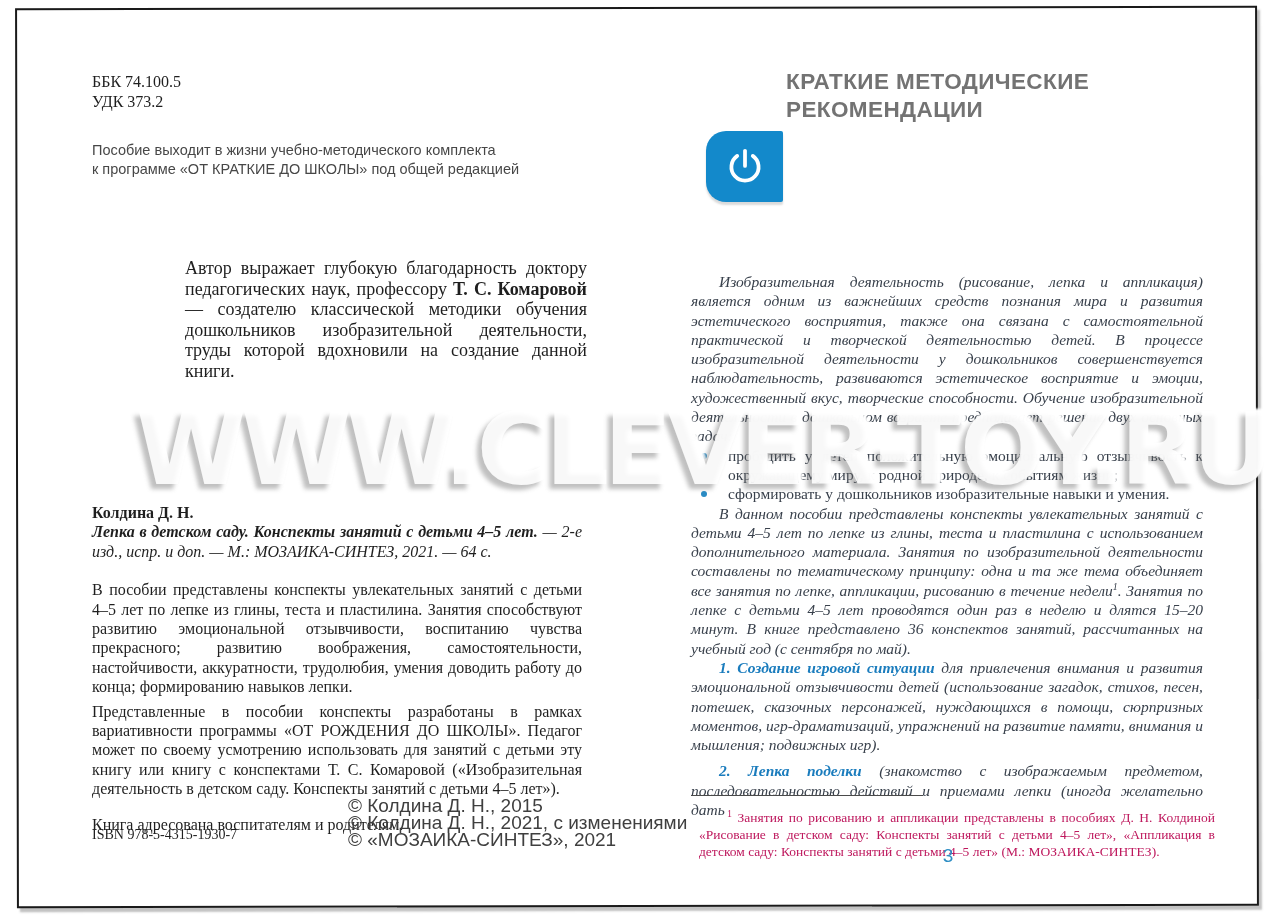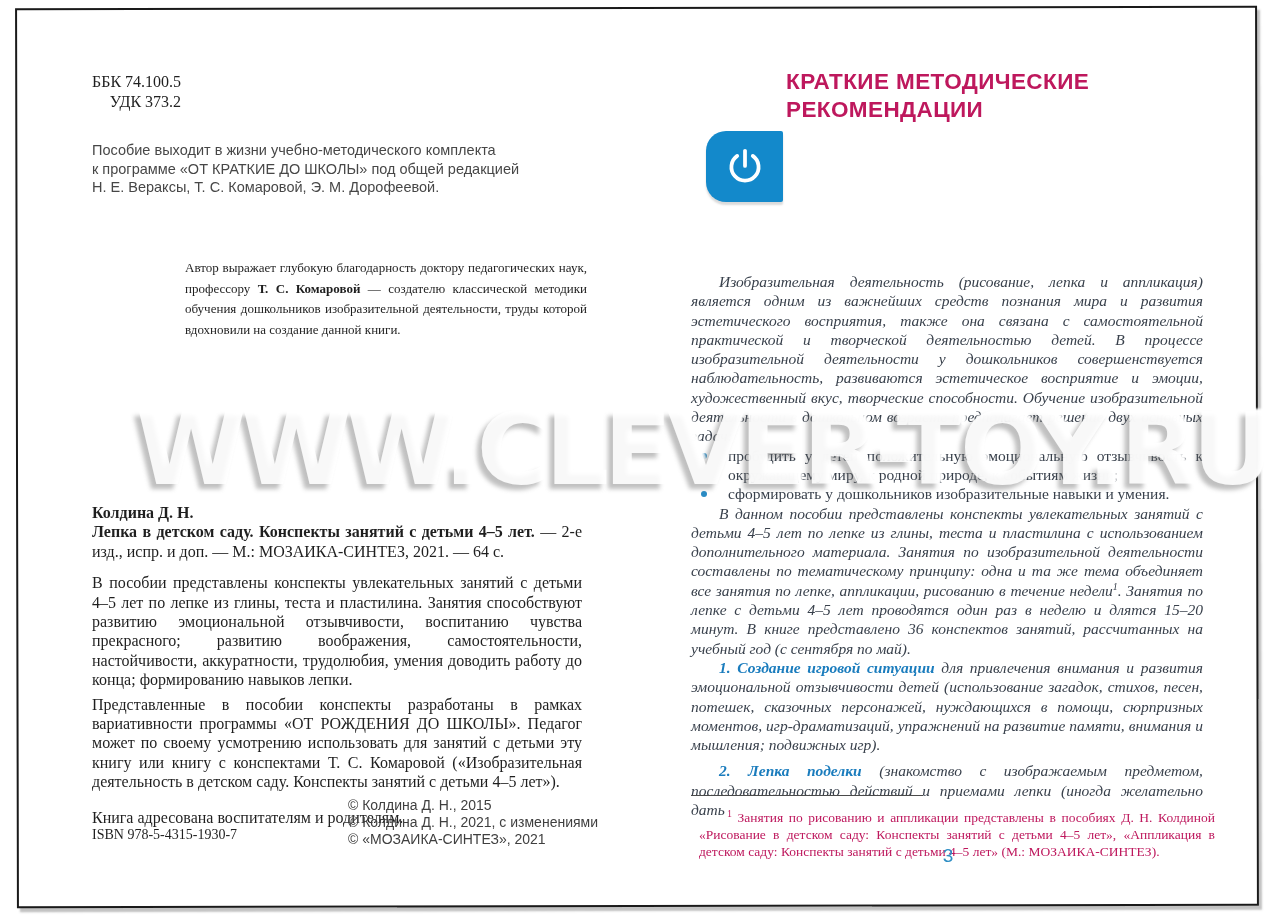--- a/index.html
+++ b/index.html
@@ -5,35 +5,35 @@
   html,body{margin:0;padding:0;background:#ffffff;}
   .stage{position:relative;width:1280px;height:924px;background:#ffffff;overflow:hidden;
          font-family:"Liberation Serif","DejaVu Serif",serif;color:#1f1f1f;}
   .frame{position:absolute;left:16px;top:7px;width:1238px;height:896px;
          border:2px solid #1a1a1a;box-shadow:3px 4px 2px rgba(120,120,120,.45);
          transform:rotate(-0.12deg);}
   .sans{font-family:"Liberation Sans","DejaVu Sans",sans-serif;}
   .serif{font-family:"Liberation Serif","DejaVu Serif",serif;}
 
   
-  .bbk{position:absolute;left:92px;top:72px;font-size:16px;line-height:20px;text-align:right;}
+  .bbk{position:absolute;left:92px;top:72px;font-size:16px;line-height:20px;}
   .series{position:absolute;left:92px;top:141px;font-size:14.5px;line-height:18.5px;color:#474747;}
-  .ack{position:absolute;left:185px;top:258px;width:402px;margin:0;font-size:13px;
+  .ack{position:absolute;left:185px;top:258px;width:402px;margin:0;font-size:18px;
        line-height:20.6px;text-align:justify;color:#1e1e1e;}
   .biblio{position:absolute;left:92px;top:503px;width:490px;font-size:16px;line-height:19.4px;}
   .biblio p{margin:0 0 0 0;text-align:justify;}
-  .biblio .bib-title{margin-bottom:12px;}
+  .biblio .bib-title{margin-bottom:19px;font-style:italic;}
   .biblio .bib-p{margin-bottom:5px;}
   .biblio .aud{margin-top:16px;text-align:left;}
   .isbn{position:absolute;left:92px;top:827px;font-size:14px;}
-  .copy{position:absolute;left:348px;top:797px;font-size:14px;line-height:17px;color:#3f3f3f;}
+  .copy{position:absolute;left:348px;top:797px;font-size:19px;line-height:17px;color:#3f3f3f;}
 
   
   .heading{position:absolute;left:786px;top:68px;width:440px;font-size:22.5px;line-height:27.5px;
-           font-weight:bold;color:#be185d;letter-spacing:.4px;}
+           font-weight:bold;color:#737373;letter-spacing:.4px;}
   .chapter-icon{position:absolute;left:706px;top:131px;width:77px;height:71px;background:#1389cb;
            border-radius:20px 2px 2px 20px;display:flex;align-items:center;justify-content:center;
            box-shadow:0 3px 2px rgba(150,150,150,.35);}
   .col{position:absolute;left:691px;top:272px;width:512px;font-size:15.5px;line-height:19.3px;
        color:#39414c;text-align:justify;}
   .col p{margin:0;font-style:italic;}
   .col .ind{text-indent:28px;}
   .bullet-row{position:relative;padding-left:37px;}
   .dot{position:absolute;left:10px;top:7px;width:6px;height:6px;border-radius:50%;background:#2a8bc4;}
   .blue{color:#1a7cbd;font-weight:bold;}
@@ -59,21 +59,20 @@
   <div class="frame"></div>
 
   <div class="bbk serif">
     <div>ББК 74.100.5</div>
     <div>УДК 373.2</div>
   </div>
 
   <div class="series sans">
     <div>Пособие выходит в жизни учебно-методического комплекта</div>
     <div>к программе «ОТ КРАТКИЕ ДО ШКОЛЫ» под общей редакцией</div>
-    <div>Н. Е. Вераксы, Т. С. Комаровой, Э. М. Дорофеевой.</div>
   </div>
 
   <p class="ack serif"><span>Автор выражает глубокую благодарность доктору педагогических наук, профессору </span><b>Т. С. Комаровой</b><span> — создателю классической методики обучения дошкольников изобразительной деятельности, труды которой вдохновили на создание данной книги.</span></p>
 
   <div class="biblio serif">
     <div><b>Колдина Д. Н.</b></div>
     <p class="bib-title"><b>Лепка в детском саду. Конспекты занятий с детьми 4–5 лет.</b><span> — 2-е изд., испр. и доп. — М.: МОЗАИКА-СИНТЕЗ, 2021. — 64 с.</span></p>
     <p class="bib-p">В пособии представлены конспекты увлекательных занятий с детьми 4–5 лет по лепке из глины, теста и пластилина. Занятия способствуют развитию эмоциональной отзывчивости, воспитанию чувства прекрасного; развитию воображения, самостоятельности, настойчивости, аккуратности, трудолюбия, умения доводить работу до конца; формированию навыков лепки.</p>
     <p class="bib-p">Представленные в пособии конспекты разработаны в рамках вариативности программы «ОТ РОЖДЕНИЯ ДО ШКОЛЫ». Педагог может по своему усмотрению использовать для занятий с детьми эту книгу или книгу с конспектами Т. С. Комаровой («Изобразительная деятельность в детском саду. Конспекты занятий с детьми 4–5 лет»).</p>
     <p class="bib-p aud">Книга адресована воспитателям и родителям.</p>

